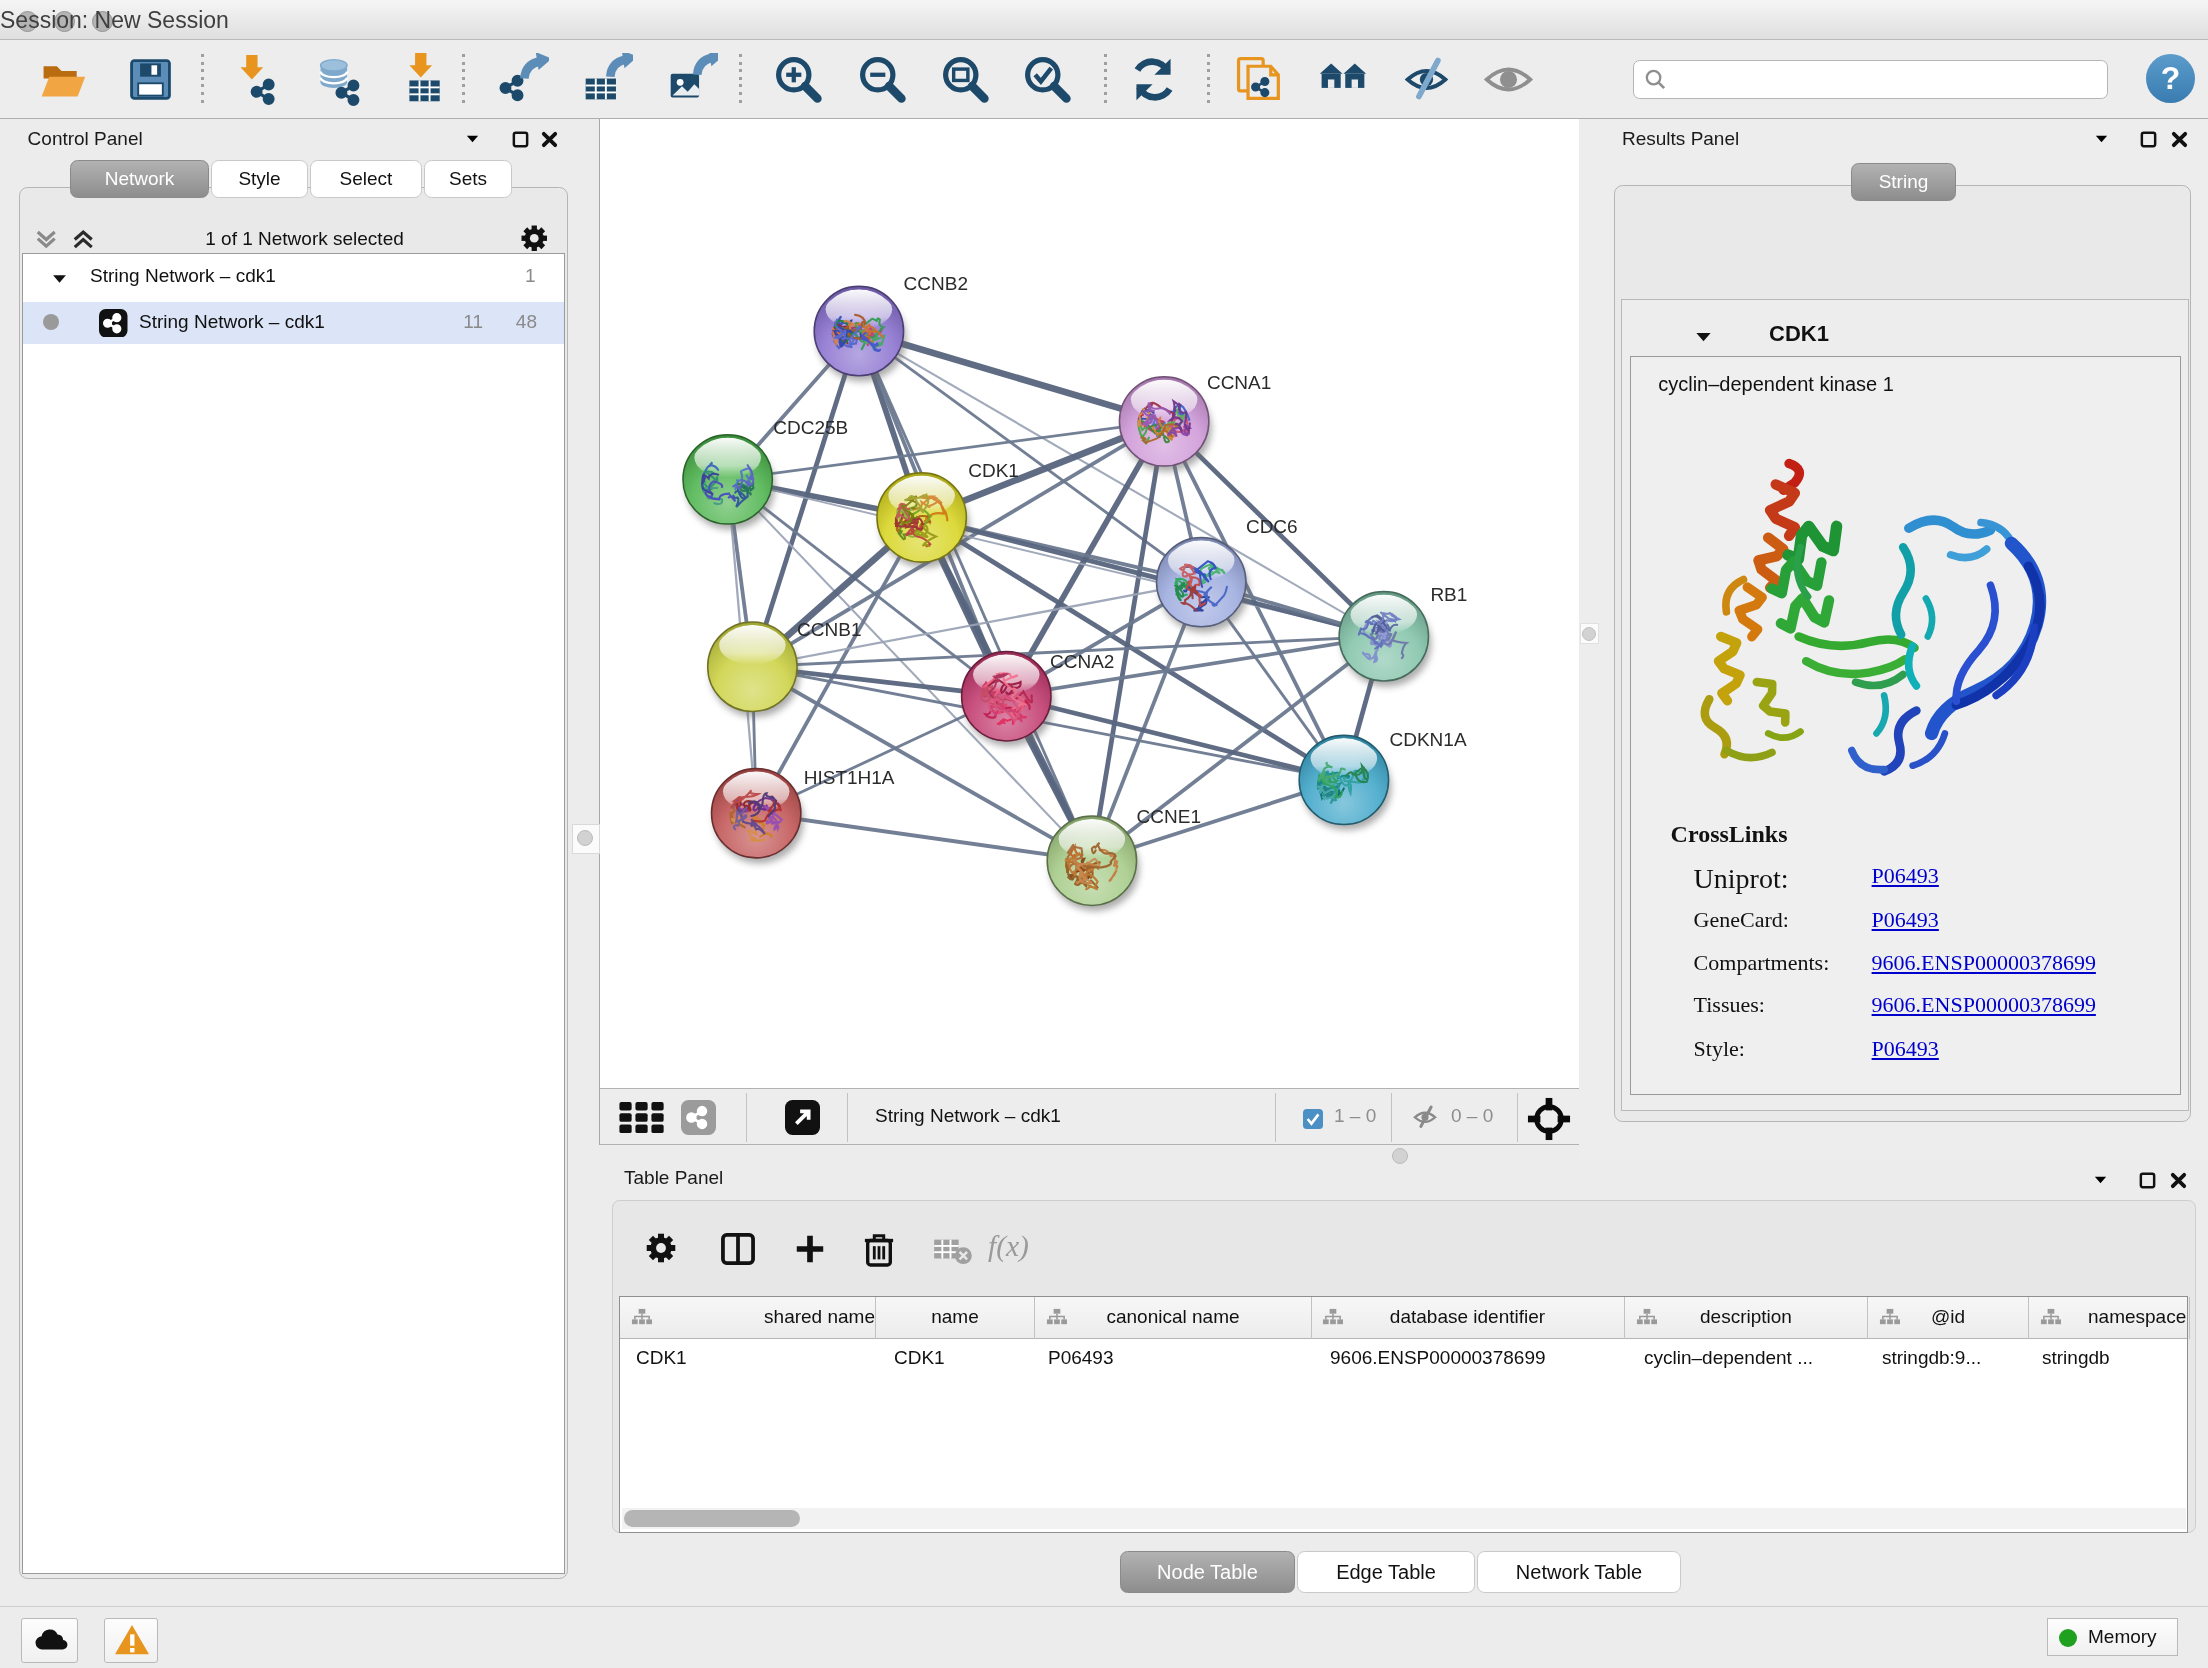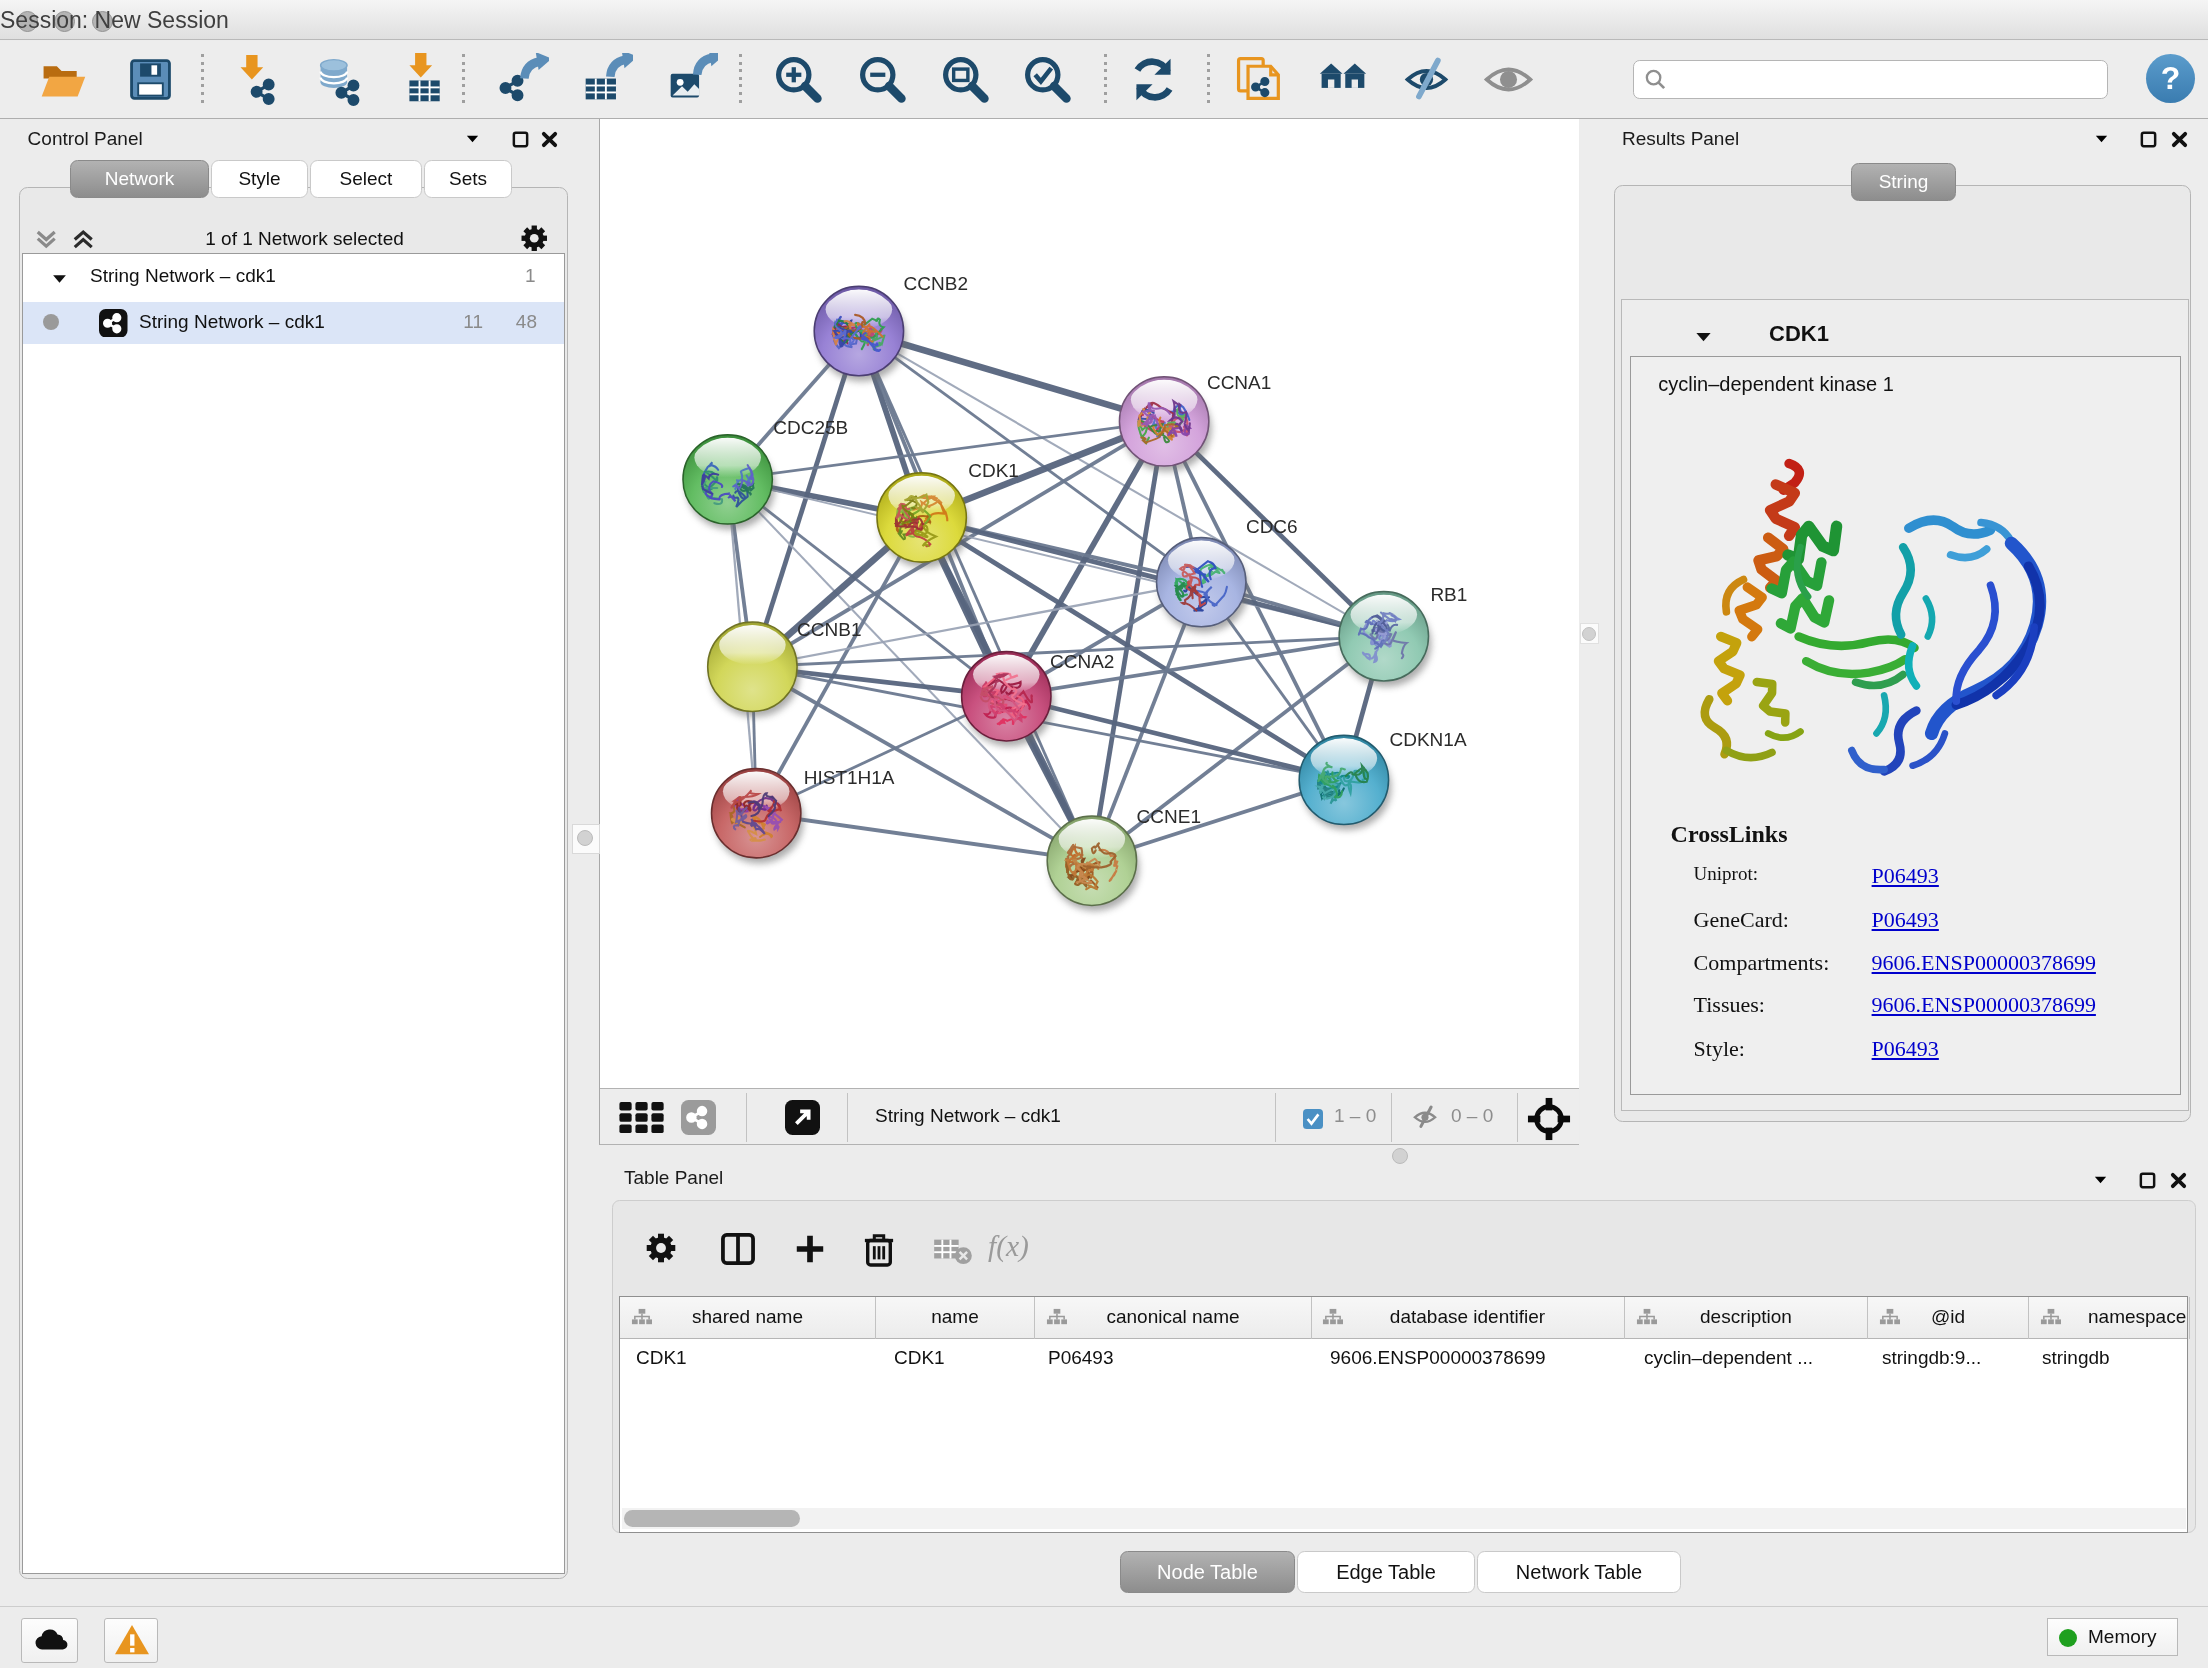--- a/index.html
+++ b/index.html
@@ -779,21 +779,21 @@
 <path d="M352 92 q40 36 26 86 q-14 48 -64 70 q-38 16 -46 44" fill="none" stroke="#2255cc" stroke-width="14" stroke-linecap="round" opacity="1.0"></path>
 <path d="M370 116 q26 44 -4 90 q-28 42 -72 56" fill="none" stroke="#1133aa" stroke-width="10" stroke-linecap="round" opacity="1.0"></path>
 <path d="M330 136 q14 38 -12 68 q-26 28 -24 54" fill="none" stroke="#2a4fd0" stroke-width="8" stroke-linecap="round" opacity="1.0"></path>
 <path d="M376 180 q-2 46 -40 72" fill="none" stroke="#1b3fc0" stroke-width="8" stroke-linecap="round" opacity="1.0"></path>
 <path d="M252 268 q-24 12 -18 34 q6 22 -16 30" fill="none" stroke="#2244bb" stroke-width="9" stroke-linecap="round" opacity="1.0"></path>
 <path d="M218 330 q-26 2 -34 -20" fill="none" stroke="#3060cc" stroke-width="8" stroke-linecap="round" opacity="1.0"></path>
 <path d="M282 292 q-8 26 -34 34" fill="none" stroke="#2a52c8" stroke-width="7" stroke-linecap="round" opacity="1.0"></path>
 </svg>
         </div>
 <div style="position:absolute;left:40px;top:464px;font-family:'Liberation Serif',serif;font-size:24px;font-weight:bold;color:#111">CrossLinks</div>
-<div style="position:absolute;left:63px;top:506px;font-family:'Liberation Serif',serif;font-size:19px;color:#111">Uniprot:</div>
+<div style="position:absolute;left:63px;top:506px;font-family:'Liberation Serif',serif;font-size:28px;color:#111">Uniprot:</div>
 <div style="position:absolute;left:241px;top:506px;font-family:'Liberation Serif',serif;font-size:22px"><span class="link">P06493</span></div>
 <div style="position:absolute;left:63px;top:550px;font-family:'Liberation Serif',serif;font-size:22px;color:#111">GeneCard:</div>
 <div style="position:absolute;left:241px;top:550px;font-family:'Liberation Serif',serif;font-size:22px"><span class="link">P06493</span></div>
 <div style="position:absolute;left:63px;top:593px;font-family:'Liberation Serif',serif;font-size:22px;color:#111">Compartments:</div>
 <div style="position:absolute;left:241px;top:593px;font-family:'Liberation Serif',serif;font-size:22px"><span class="link">9606.ENSP00000378699</span></div>
 <div style="position:absolute;left:63px;top:635px;font-family:'Liberation Serif',serif;font-size:22px;color:#111">Tissues:</div>
 <div style="position:absolute;left:241px;top:635px;font-family:'Liberation Serif',serif;font-size:22px"><span class="link">9606.ENSP00000378699</span></div>
 <div style="position:absolute;left:63px;top:679px;font-family:'Liberation Serif',serif;font-size:22px;color:#111">Style:</div>
 <div style="position:absolute;left:241px;top:679px;font-family:'Liberation Serif',serif;font-size:22px"><span class="link">P06493</span></div>
 </div>
@@ -855,21 +855,21 @@
 <div style="position:absolute;left:19px;top:136px;width:1569px;height:237px;background:#fff;border:1px solid #8f8f8f">
 <div style="position:absolute;left:0;top:0;width:1567px;height:42px;background:linear-gradient(#f7f7f7,#ececec);border-bottom:1px solid #b5b5b5"></div>
 <div style="position:absolute;left:0px;top:0;width:256px;height:42px;border-right:1px solid #c2c2c2;overflow:hidden">
         <div style="position:absolute;left:9.5px;top:9.5px"><svg width="23" height="21" viewBox="0 0 24 22">
             <rect x="9" y="2" width="7" height="5" fill="#9a9a9a"></rect>
             <rect x="2" y="13" width="6" height="5" fill="#9a9a9a"></rect>
             <rect x="9.5" y="13" width="6" height="5" fill="#9a9a9a"></rect>
             <rect x="17" y="13" width="6" height="5" fill="#9a9a9a"></rect>
             <path d="M12.5 7 v3 M5 13 v-3 h15 v3 M12.5 10 v3" stroke="#9a9a9a" stroke-width="1.6" fill="none"></path>
           </svg></div>
-        <div style="position:absolute;left:0;top:8.6px;width:100%;text-align:center;font-size:19px;color:#111">shared name</div>
+        <div style="position:absolute;left:0;top:8.6px;width:100%;text-align:right;font-size:19px;color:#111">shared name</div>
       </div>
 <div style="position:absolute;left:256px;top:0;width:159px;height:42px;border-right:1px solid #c2c2c2;overflow:hidden">
         <div style="position:absolute;left:0;top:8.6px;width:100%;text-align:center;font-size:19px;color:#111">name</div>
       </div>
 <div style="position:absolute;left:415px;top:0;width:277px;height:42px;border-right:1px solid #c2c2c2;overflow:hidden">
         <div style="position:absolute;left:9.5px;top:9.5px"><svg width="23" height="21" viewBox="0 0 24 22">
             <rect x="9" y="2" width="7" height="5" fill="#9a9a9a"></rect>
             <rect x="2" y="13" width="6" height="5" fill="#9a9a9a"></rect>
             <rect x="9.5" y="13" width="6" height="5" fill="#9a9a9a"></rect>
             <rect x="17" y="13" width="6" height="5" fill="#9a9a9a"></rect>

